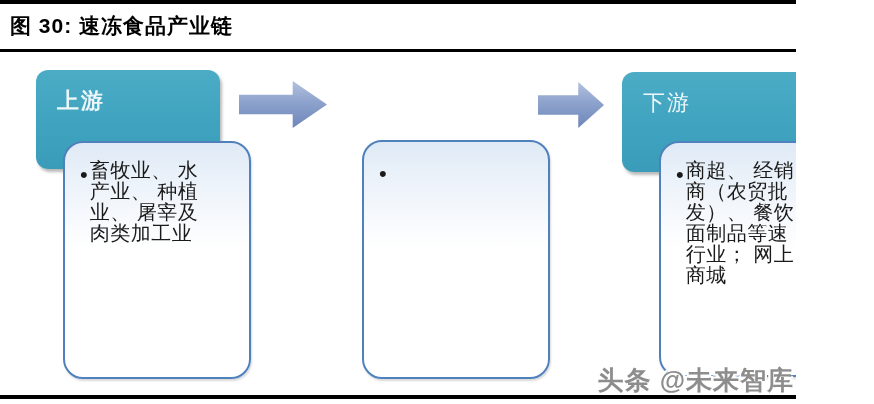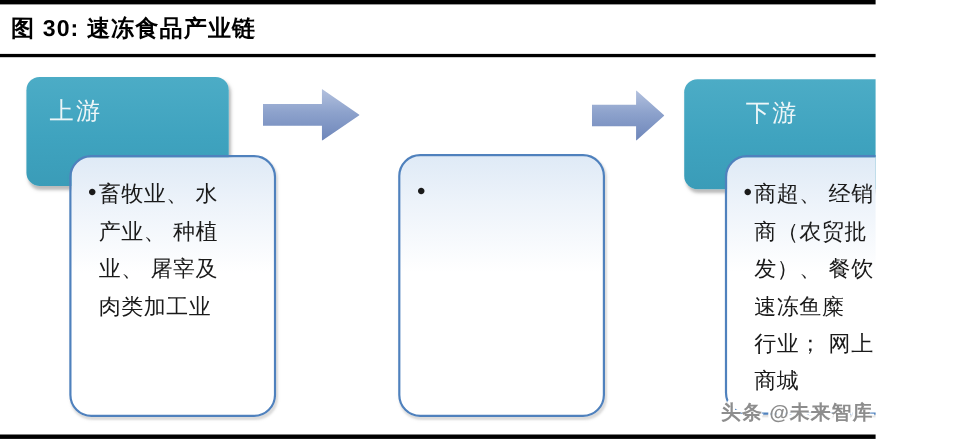--- a/index.html
+++ b/index.html
@@ -51,23 +51,23 @@
     box-shadow: 2px 3px 3px rgba(130,130,130,0.55);
     z-index: 1;
   }
   .stage-head .stage-label {
     display: block;
     padding: 16px 0 0 21px;
     font-size: 22px;
     color: #edf6f8;
     letter-spacing: 2px;
   }
-  .stage-head-0 { left: 24px;  top: 70px; width: 184px; height: 99px; }
+  .stage-head-0 { left: 36px;  top: 70px; width: 184px; height: 99px; font-weight: bold; }
   .stage-head-1 { left: 326px; top: 70px; width: 185px; height: 99px; }
-  .stage-head-2 { left: 622px; top: 72px; width: 186px; height: 100px; padding-left: 35px; }
+  .stage-head-2 { left: 622px; top: 72px; width: 186px; height: 100px; }
   
   .stage-body {
     position: absolute;
     border: 2px solid #4f81bd;
     border-radius: 20px;
     background: linear-gradient(180deg, #dfeaf6 0%, #edf3fa 18%, #ffffff 45%);
     box-shadow: 1px 2px 2px rgba(150,150,150,0.35);
     z-index: 2;
     box-sizing: border-box;
     display: flex;
@@ -79,41 +79,41 @@
   .stage-body-2 { left: 659px; top: 141px; width: 189px; height: 236px; }
   .bullet {
     font-size: 22px;
     line-height: 30px;
     color: #1a1a1a;
     margin-right: 2px;
     flex: 0 0 auto;
   }
   .body-text {
     font-size: 20px;
-    line-height: 34px;
+    line-height: 21px;
     color: #1a1a1a;
     white-space: pre-line;
     letter-spacing: 0.5px;
   }
   
   .flow-arrow {
     position: absolute;
     z-index: 1;
     background: linear-gradient(180deg, #b3c1de 0%, #8da2cc 45%, #6e86ba 100%);
     clip-path: polygon(0% 29%, 61% 29%, 61% 0%, 100% 50%, 61% 100%, 61% 71%, 0% 71%);
     filter: drop-shadow(2px 2px 2px rgba(120,120,120,0.6));
   }
   .flow-arrow-0 { left: 239px; top: 81px; width: 88px; height: 47px; }
   .flow-arrow-1 { left: 538px; top: 82px; width: 66px; height: 46px; }
   
   .watermark {
     position: absolute;
     right: 2px; top: 363px;
     z-index: 3;
-    font-size: 18px;
+    font-size: 26px;
     font-weight: bold;
     color: #8d8d8d;
     letter-spacing: 1px;
     white-space: nowrap;
     text-shadow:
       -2px -2px 0 #ffffff, 2px -2px 0 #ffffff,
       -2px 2px 0 #ffffff, 2px 2px 0 #ffffff,
       0 0 3px #ffffff;
   }
 </style>
@@ -148,21 +148,21 @@
   <div class="flow-arrow flow-arrow-1"></div>
 
   <div class="stage-head stage-head-2">
     <span class="stage-label">下游</span>
   </div>
   <div class="stage-body stage-body-2">
     <span class="bullet">•</span>
     <span class="body-text">商超、 经销
 商（农贸批
 发）、 餐饮
-速冻鱼糜
+面制品等速
 行业； 网上
 商城</span>
   </div>
 
   <div class="watermark">头条 @未来智库</div>
 
   <div class="rule-bottom"></div>
 
 </div>
 

